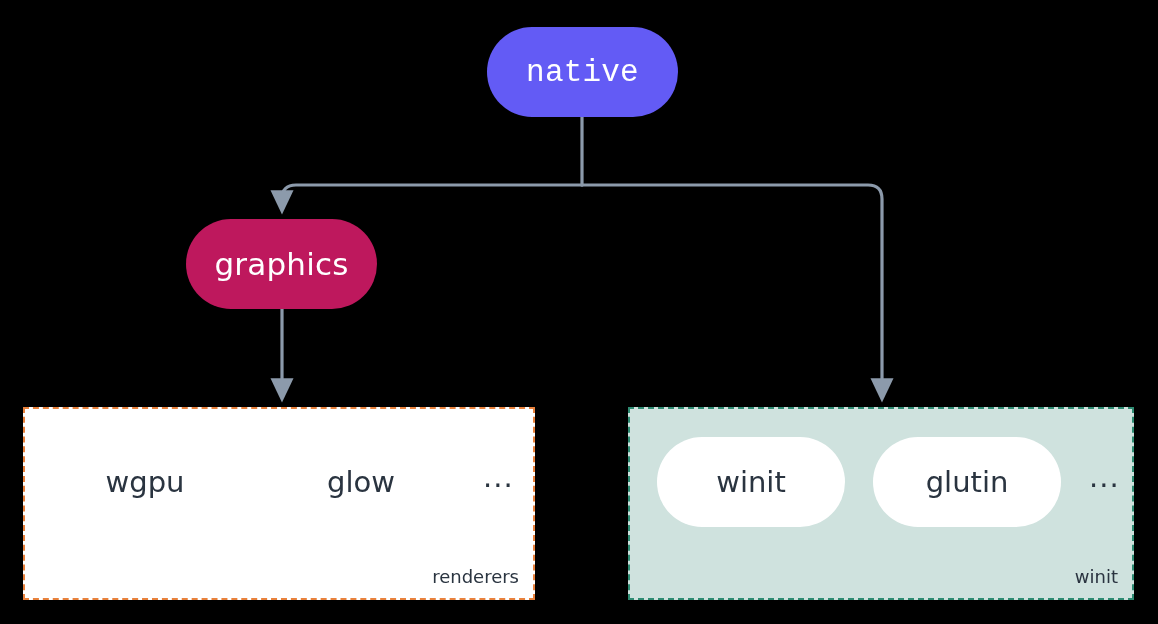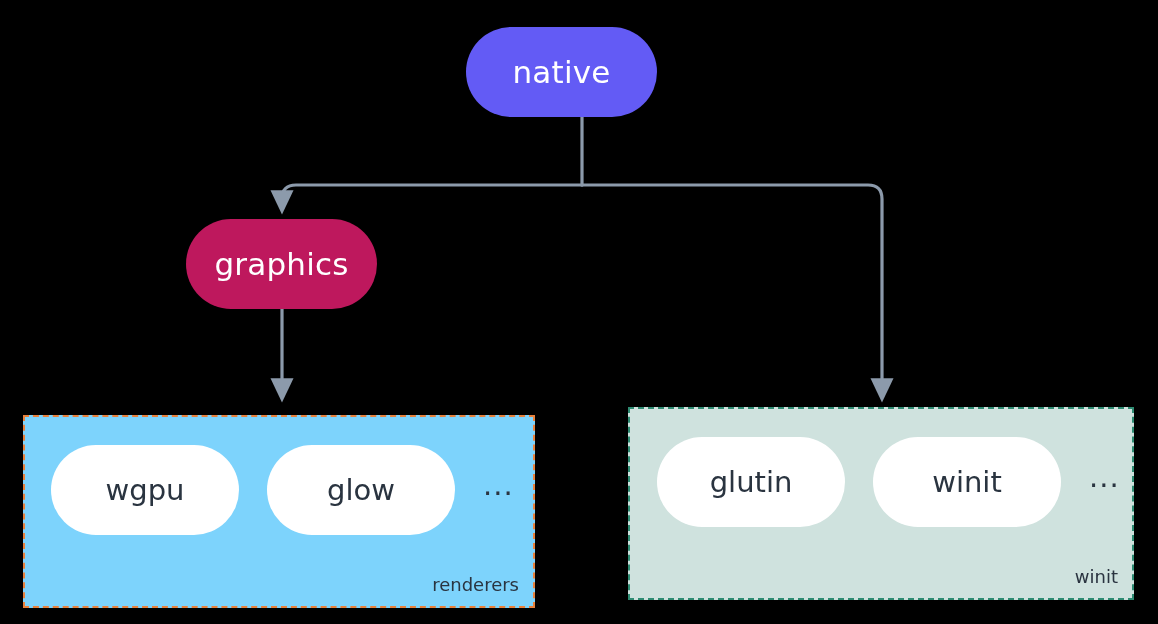--- a/index.html
+++ b/index.html
@@ -36,25 +36,26 @@
     justify-content: center;
     border-radius: 999px;
     color: #ffffff;
     font-size: 31px;
     font-weight: 400;
     letter-spacing: 0.2px;
     line-height: 1;
     box-sizing: border-box;
   }
   #node-native {
-    left: 466px;
+    left: 487px;
     top: 27px;
     width: 191px;
     height: 90px;
     background: #635BF5;
+    font-family: Liberation Mono, monospace;
   }
   #node-graphics {
     left: 186px;
     top: 219px;
     width: 191px;
     height: 90px;
     background: #be185d;
   }
 
   
@@ -62,23 +63,22 @@
     position: absolute;
     box-sizing: border-box;
     border-width: 2px;
     border-style: dashed;
   }
   #group-renderers {
     left: 23px;
     top: 407px;
     width: 512px;
     height: 193px;
-    background: #7dd3fc;
+    background: #ffffff;
     border-color: #E8813C;
-    margin-top: 8px;
   }
   #group-shells {
     left: 628px;
     top: 407px;
     width: 506px;
     height: 193px;
     background: #CFE2DE;
     border-color: #2E8B72;
   }
 
@@ -169,23 +169,23 @@
         <span>glow</span>
       </div>
       <span class="ellipsis">...</span>
     </div>
     <span class="group-label">renderers</span>
   </div>
 
   <div id="group-shells" class="group-box">
     <div class="group-items">
       <div class="leaf-pill">
-        <span>glutin</span>
+        <span>winit</span>
       </div>
       <div class="leaf-pill">
-        <span>winit</span>
+        <span>glutin</span>
       </div>
       <span class="ellipsis">...</span>
     </div>
     <span class="group-label">winit</span>
   </div>
 
 </div>
 
 </body></html>

